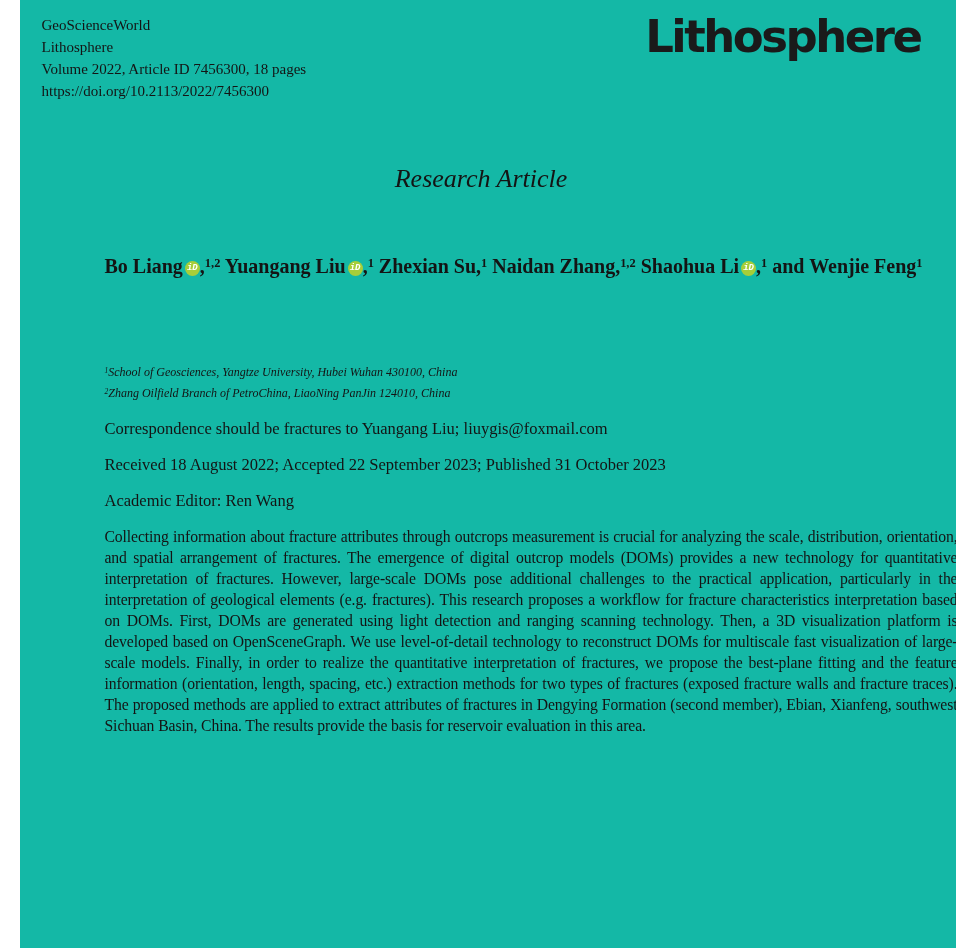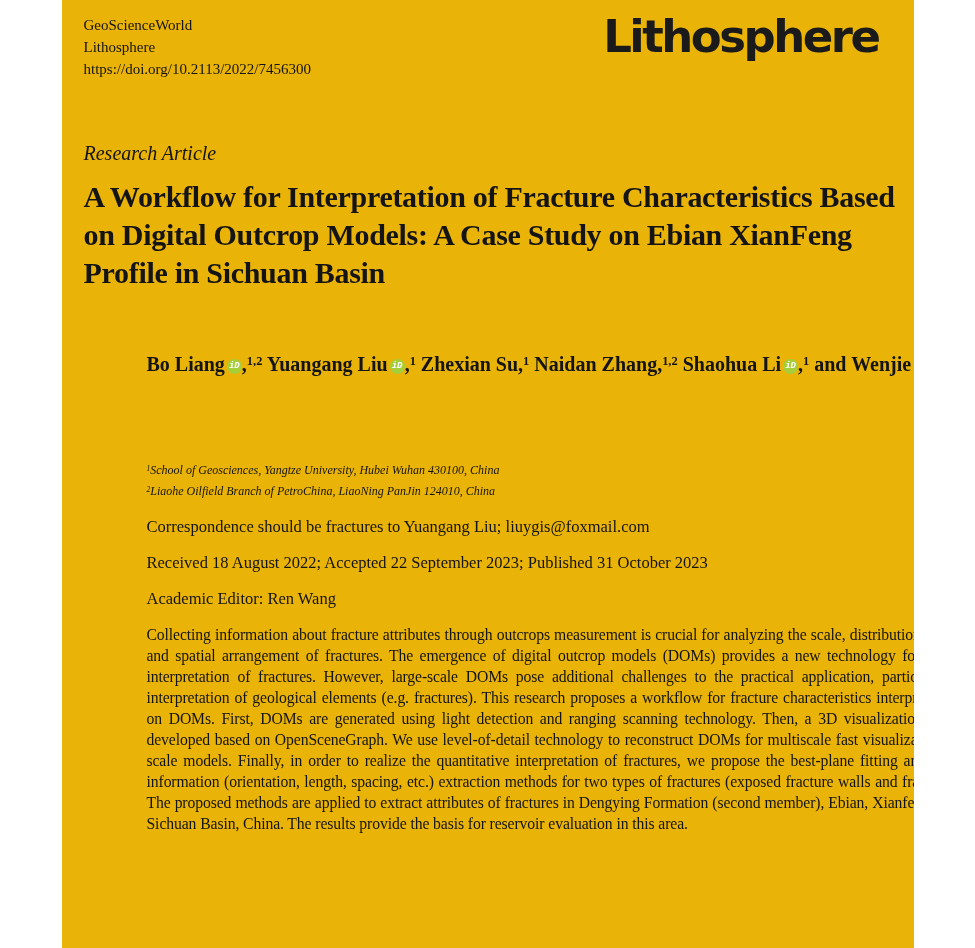--- a/index.html
+++ b/index.html
@@ -1,22 +1,22 @@
 <!DOCTYPE html>
 <html><head>
 <meta charset="utf-8">
 <style>
   * { margin: 0; padding: 0; box-sizing: border-box; }
   html, body { background: #ffffff; }
   .page {
     position: relative;
-    width: 852px;
+    width: 936px;
     height: 948px;
     margin: 0 auto;
-    background: #eab308;
+    background: #14b8a6;
     color: #141414;
     overflow: hidden;
     font-family: "Liberation Serif", "DejaVu Serif", serif;
     padding: 14px 35px 0 22px;
   }
   .header-row {
     display: flex;
     justify-content: space-between;
     align-items: flex-start;
   }
@@ -26,23 +26,24 @@
     font-family: "DejaVu Sans", "Liberation Sans", sans-serif;
     font-weight: bold;
     font-size: 45px;
     line-height: 44px;
     letter-spacing: -2.5px;
     color: #1a1a1a;
     margin-top: 1px;
   }
   .article-type {
     margin-top: 62px;
-    font-size: 20px;
+    font-size: 26px;
     font-style: italic;
     font-weight: normal;
+    text-align: center;
   }
   .title {
     margin-top: 13px;
     font-size: 30px;
     font-weight: bold;
     line-height: 38px;
     letter-spacing: -0.3px;
   }
   .title .tline { display: block; white-space: nowrap; }
   .indent { margin-left: 63px; width: 853px; }
@@ -98,38 +99,34 @@
 </style>
 </head>
 <body>
 
 <div class="page">
 
   <div class="header-row">
     <div class="header-meta">
       <span class="line">GeoScienceWorld</span>
       <span class="line">Lithosphere</span>
+      <span class="line">Volume 2022, Article ID 7456300, 18 pages</span>
       <span class="line">https://doi.org/10.2113/2022/7456300</span>
     </div>
     <div class="logo">Lithosphere</div>
   </div>
 
   <div class="article-type">Research Article</div>
 
-  <h1 class="title">
-    <span class="tline">A Workflow for Interpretation of Fracture Characteristics Based</span>
-    <span class="tline">on Digital Outcrop Models: A Case Study on Ebian XianFeng</span>
-    <span class="tline">Profile in Sichuan Basin</span>
-  </h1>
 
   <div class="authors indent"><span><span>Bo Liang</span><span class="orcid" style="background: rgb(166, 206, 57);">iD</span><span>,</span><span class="sup">1,2</span></span> <span><span>Yuangang Liu</span><span class="orcid" style="background: rgb(166, 206, 57);">iD</span><span>,</span><span class="sup">1</span></span> <span><span>Zhexian Su</span><span>,</span><span class="sup">1</span></span> <span><span>Naidan Zhang</span><span>,</span><span class="sup">1,2</span></span> <span><span>Shaohua Li</span><span class="orcid" style="background: rgb(166, 206, 57);">iD</span><span>,</span><span class="sup">1</span></span> <span><span>and </span><span>Wenjie Feng</span><span class="sup">1</span></span></div>
 
   <div class="affiliations indent">
       <span class="aff"><span class="sup">1</span><span>School of Geosciences, Yangtze University, Hubei Wuhan 430100, China</span></span>
-      <span class="aff"><span class="sup">2</span><span>Liaohe Oilfield Branch of PetroChina, LiaoNing PanJin 124010, China</span></span>
+      <span class="aff"><span class="sup">2</span><span>Zhang Oilfield Branch of PetroChina, LiaoNing PanJin 124010, China</span></span>
     </div>
 
   <div class="plain-line indent">
     <span>Correspondence should be fractures to Yuangang Liu; </span><span class="email">liuygis@foxmail.com</span>
   </div>
 
   <div class="plain-line indent">Received 18 August 2022; Accepted 22 September 2023; Published 31 October 2023</div>
 
   <div class="plain-line indent">Academic Editor: Ren Wang</div>
 

